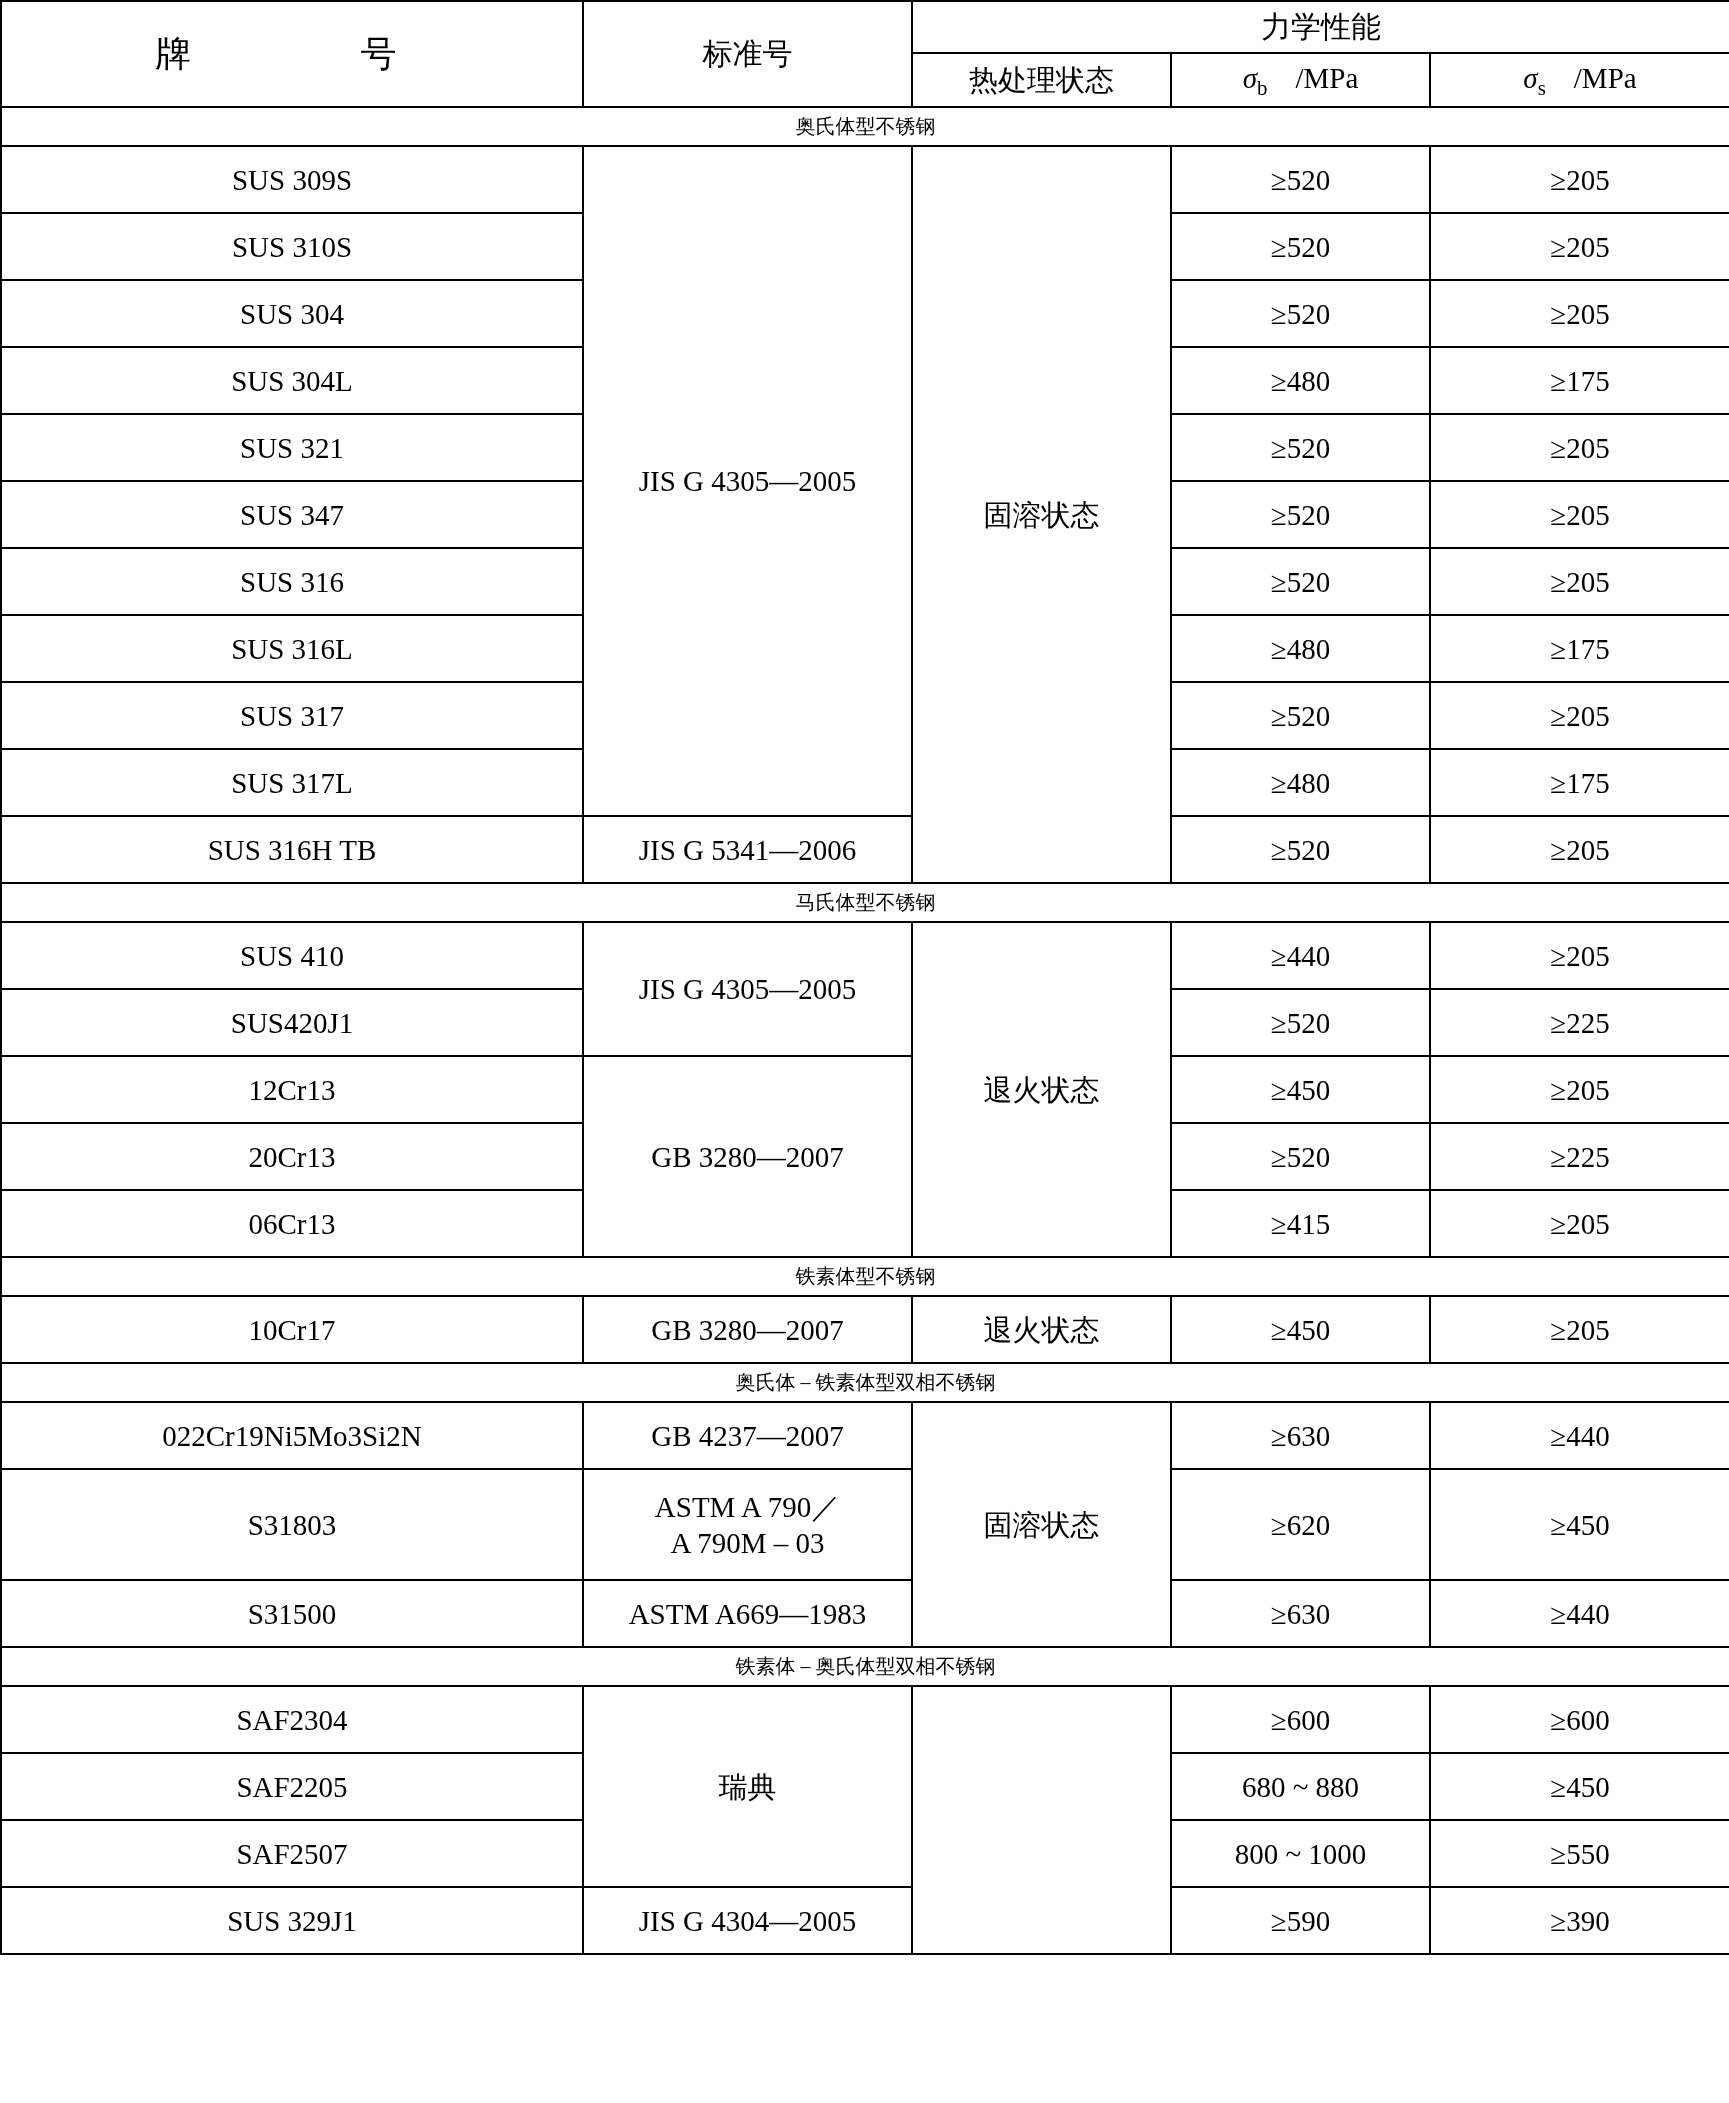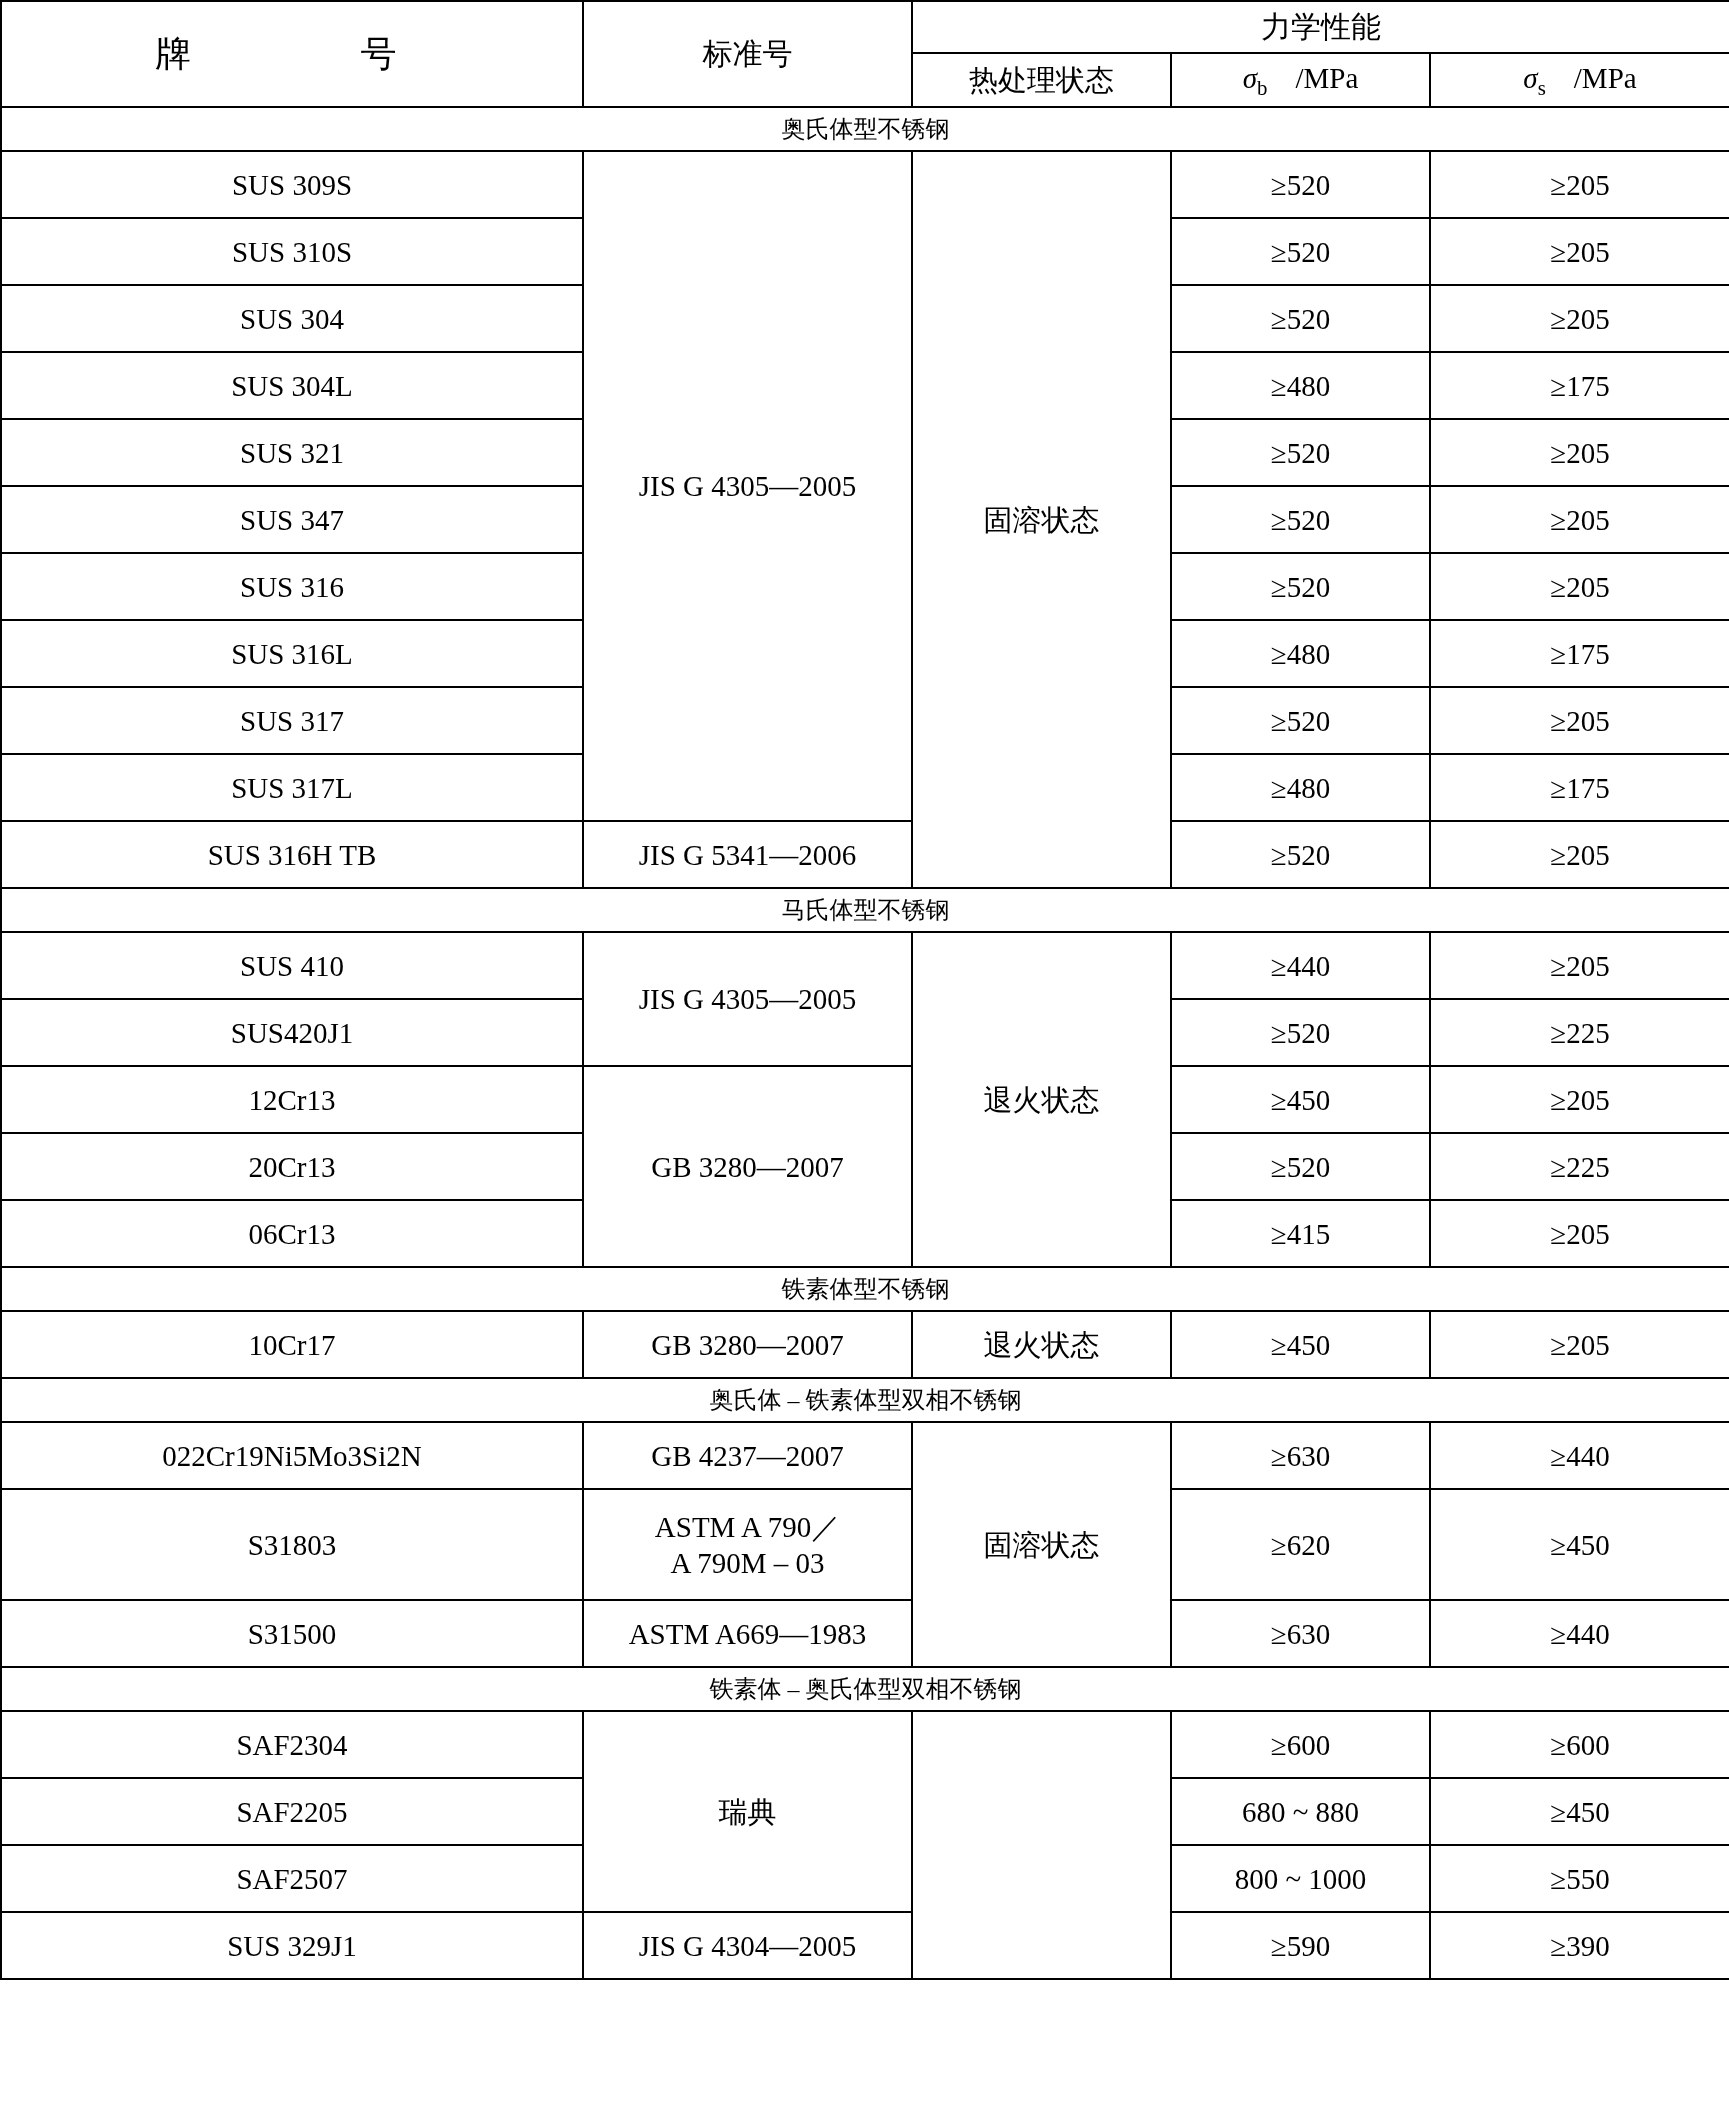--- a/index.html
+++ b/index.html
@@ -49,21 +49,21 @@
     font-size: 36px;
   }
   .hdr-mech {
     font-size: 30px;
   }
   .hdr-sub {
     font-size: 29px;
     border-radius: 8px;
   }
   .section-row td {
-    font-size: 24px;
+    font-size: 20px;
     padding: 12px 4px;
   }
   .row-h {
     height: 67px;
   }
   .sym {
     font-family: "Liberation Serif", "DejaVu Serif", serif;
     font-style: italic;
   }
   .sub {

